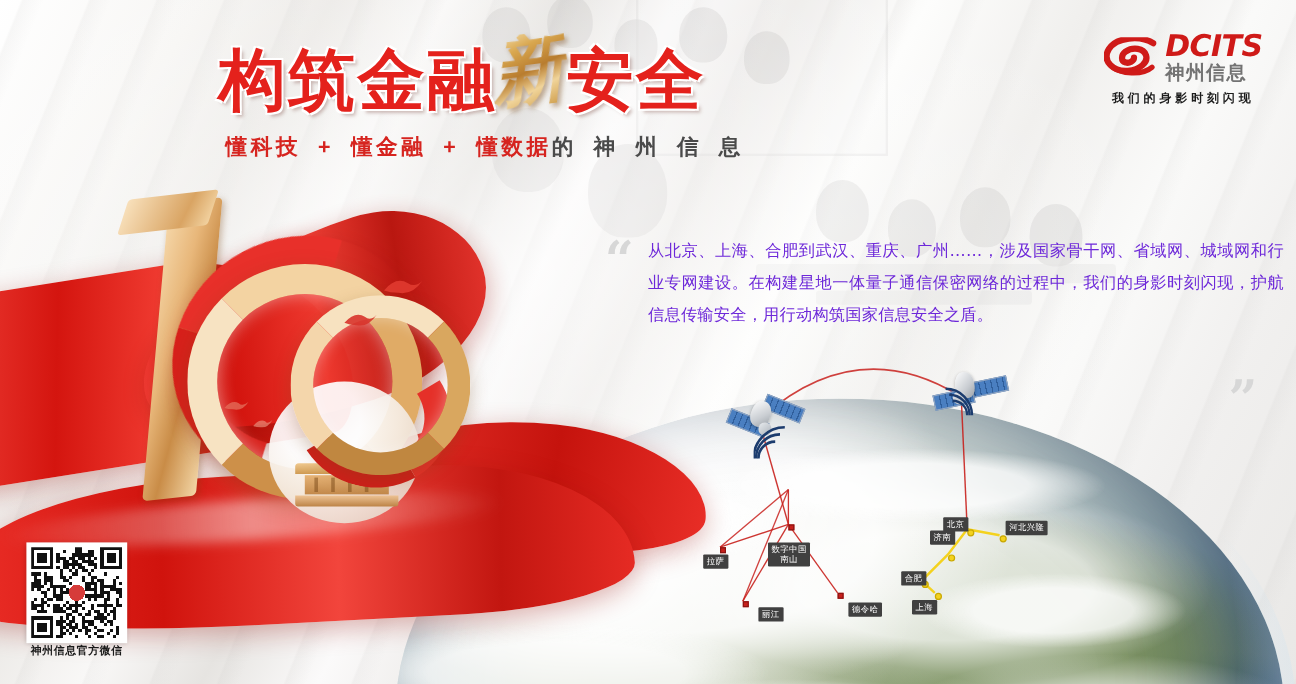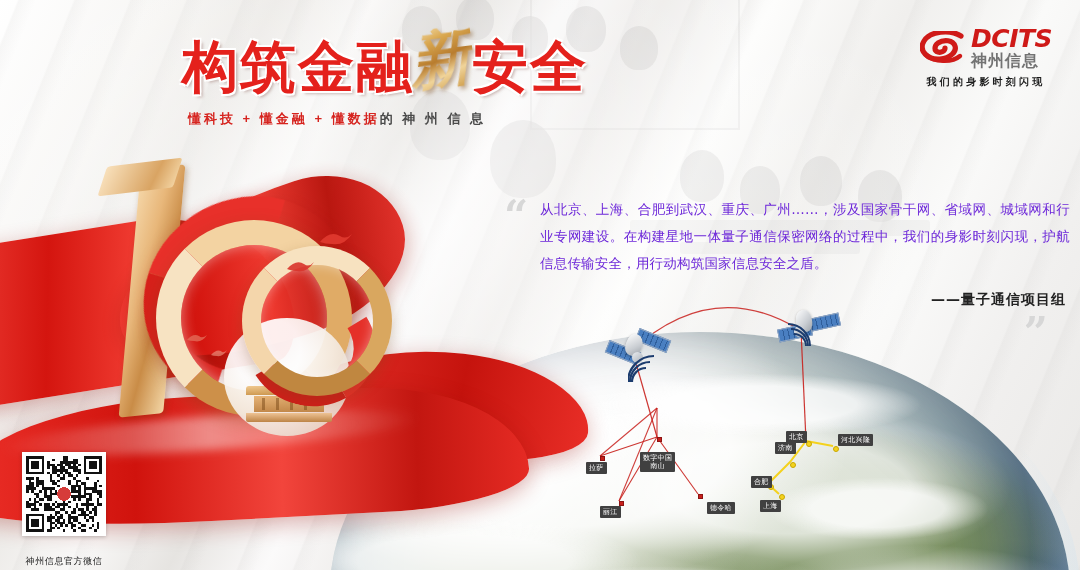--- a/index.html
+++ b/index.html
@@ -270,22 +270,22 @@
     color:transparent;
     font-style:italic;
     transform:rotate(-7deg) translateY(-6px);
     text-shadow:none;
     filter:drop-shadow(2px 3px 2px rgba(120,70,20,.45));
     margin:0 -2px 0 -4px;
     font-size:62px;
   }
   .subtitle{
     margin-left:118px; margin-top:14px;
-    font-family:Liberation Sans, sans-serif;
-    font-size:13px; font-weight:bold; letter-spacing:3px;
+    font-family:Liberation Mono, monospace;
+    font-size:18px; font-weight:bold; letter-spacing:3px;
     white-space:nowrap;
   }
   .subtitle .red{ color:#d6241f; }
   .subtitle .grey{ color:#4a4a4a; }
 
   
   .quote{ position:absolute; left:540px; top:196px; width:530px; }
   .qmark{
     position:absolute; font-family:"DejaVu Serif", serif; font-weight:bold;
     color:#d7d7d7; user-select:none;
@@ -322,22 +322,22 @@
     letter-spacing:3.2px; font-weight:bold;
   }
 
   
   .qr-block{ position:absolute; left:16px; top:452px; width:96px; text-align:center; }
   .qr{
     width:84px; height:84px; background:#fff; padding:4px; margin:0 auto;
     box-shadow:0 1px 4px rgba(0,0,0,.22);
   }
   .qr-cap{
-    margin-top:19px; font-family:"DejaVu Sans", sans-serif;
-    font-size:9px; font-weight:normal; color:#1a1a1a; letter-spacing:.6px;
+    margin-top:0; font-family:"DejaVu Sans", sans-serif;
+    font-size:9px; font-weight:bold; color:#1a1a1a; letter-spacing:.6px;
     white-space:nowrap;
   }
 
   .bird{ position:absolute; }
 </style>
 </head>
 <body>
 
 <div id="poster">
 
@@ -414,21 +414,21 @@
       <div class="node" style="left: 600px; top: 456px;"></div>
       <div class="city" style="left: 586px; top: 462px;">
         <div>拉萨</div>
       </div>
       <div class="node" style="left: 657px; top: 437px;"></div>
       <div class="city" style="left: 640px; top: 452px;">
         <div>数字中国</div>
         <div>南山</div>
       </div>
       <div class="node" style="left: 619px; top: 501px;"></div>
-      <div class="city" style="left: 600px; top: 506px;">
+      <div class="city" style="left: 632px; top: 506px;">
         <div>丽江</div>
       </div>
       <div class="node" style="left: 698px; top: 494px;"></div>
       <div class="city" style="left: 685px; top: 502px; margin-left: 22px;">
         <div>德令哈</div>
       </div>
       <div class="node y" style="left: 806px; top: 441px;"></div>
       <div class="city" style="left: 786px; top: 431px;">
         <div>北京</div>
       </div>
@@ -491,21 +491,20 @@
   </svg>
 
   <div class="headline">
     <div class="line2"><span>构筑金融</span><span class="gold-new">新</span><span>安全</span></div>
     <div class="subtitle"><span class="red">懂科技 + 懂金融 + 懂数据</span><span class="grey">的 神 州 信 息</span></div>
   </div>
 
   <div class="quote">
     <div class="qmark qopen">“</div>
     <div class="qtext">从北京、上海、合肥到武汉、重庆、广州……，涉及国家骨干网、省域网、城域网和行业专网建设。在构建星地一体量子通信保密网络的过程中，我们的身影时刻闪现，护航信息传输安全，用行动构筑国家信息安全之盾。</div>
-    <div class="qattr">——量子通信项目组</div>
     <div class="qmark qclose">”</div>
   </div>
 
   <div class="logo">
     <div class="logo-row">
       <div class="logo-mark">
         <svg width="44" height="34" viewBox="0 0 44 34">
           <path d="M41 5 C 30 -2 10 0 4 10 C -2 20 8 29 20 28 C 30 27 37 21 35 15 C 33 9 24 8 18 12
                    C 14 15 14 20 18 21 C 21 22 25 20 25 17" fill="none" stroke="#cf1a18" stroke-width="5.2" stroke-linecap="round"></path>
           <path d="M6 24 C 14 31 32 32 40 25" fill="none" stroke="#cf1a18" stroke-width="4.4" stroke-linecap="round"></path>

